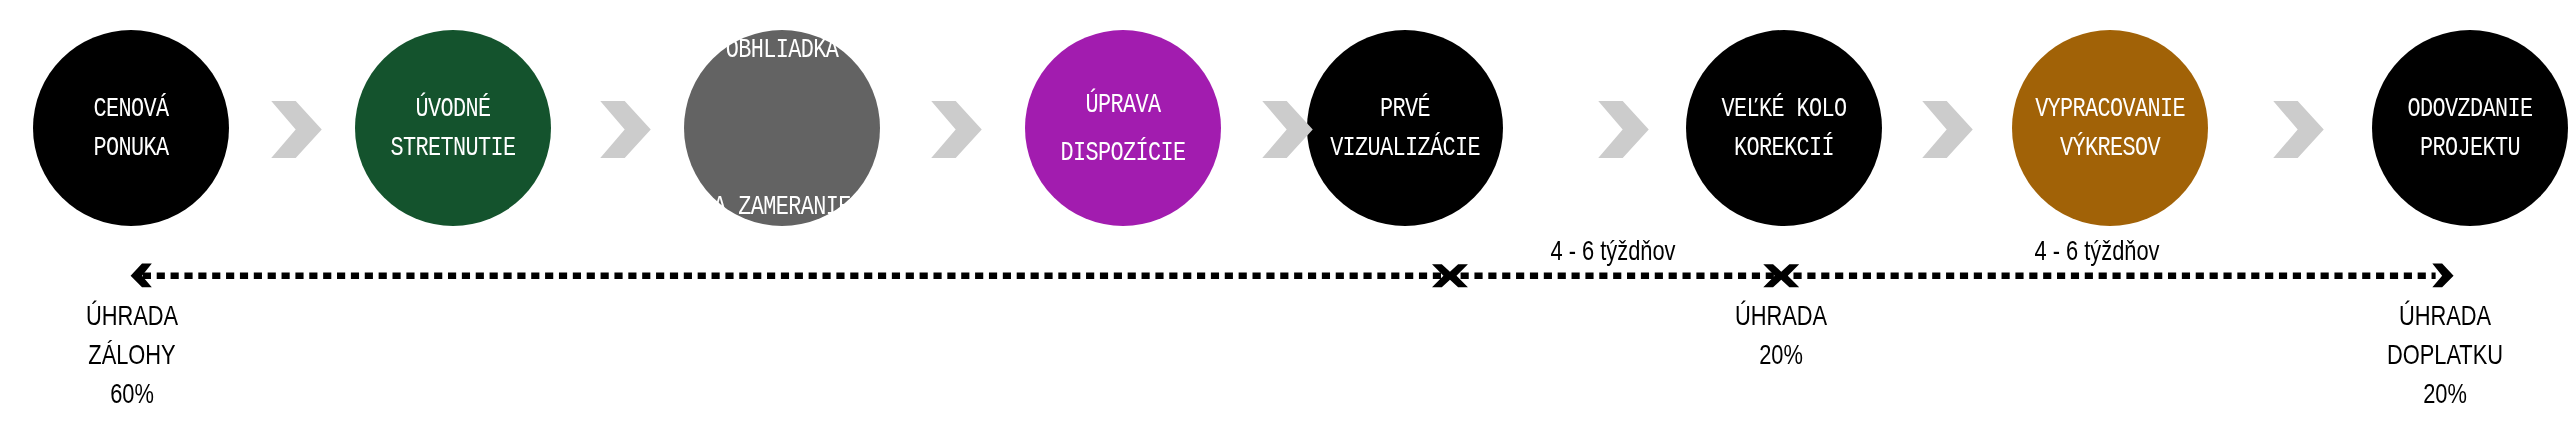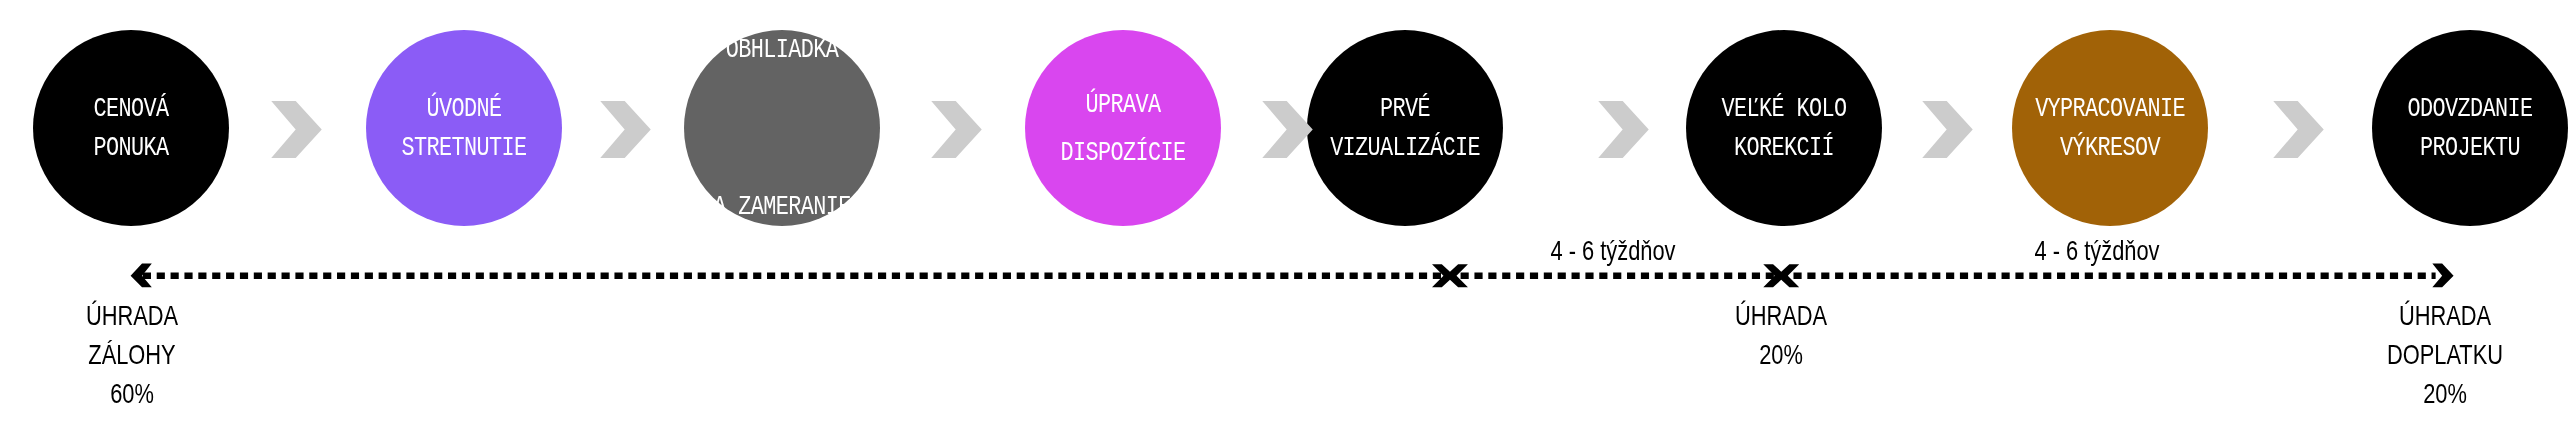--- a/index.html
+++ b/index.html
@@ -15,29 +15,29 @@
         transform:translateX(-50%) scaleX(0.78);white-space:nowrap;}
   .dur{position:absolute;top:235px;font-size:28px;color:#000;transform:translateX(-50%) scaleX(0.78);white-space:nowrap;}
 </style>
 </head>
 <body>
 
 <div class="step" style="left:33px;background:#000;">
   <div class="l">CENOVÁ</div>
   <div class="l">PONUKA</div>
 </div>
-<div class="step" style="left:366px;background:#8b5cf6;">
+<div class="step" style="left:355px;background:#14532d;">
   <div class="l">ÚVODNÉ</div>
   <div class="l">STRETNUTIE</div>
 </div>
 <div class="step" style="left:684px;background:#636363;justify-content:space-between;">
   <div class="l">OBHLIADKA</div>
   <div class="l">A ZAMERANIE</div>
 </div>
-<div class="step" style="left:1025px;background:#d946ef;gap:9px;">
+<div class="step" style="left:1025px;background:#a21caf;gap:9px;">
   <div class="l">ÚPRAVA</div>
   <div class="l">DISPOZÍCIE</div>
 </div>
 <div class="step" style="left:1307px;background:#000;">
   <div class="l">PRVÉ</div>
   <div class="l">VIZUALIZÁCIE</div>
 </div>
 <div class="step" style="left:1686px;background:#000;text-align:center;">
   <div class="l">VEĽKÉ KOLO</div>
   <div class="l">KOREKCIÍ</div>

